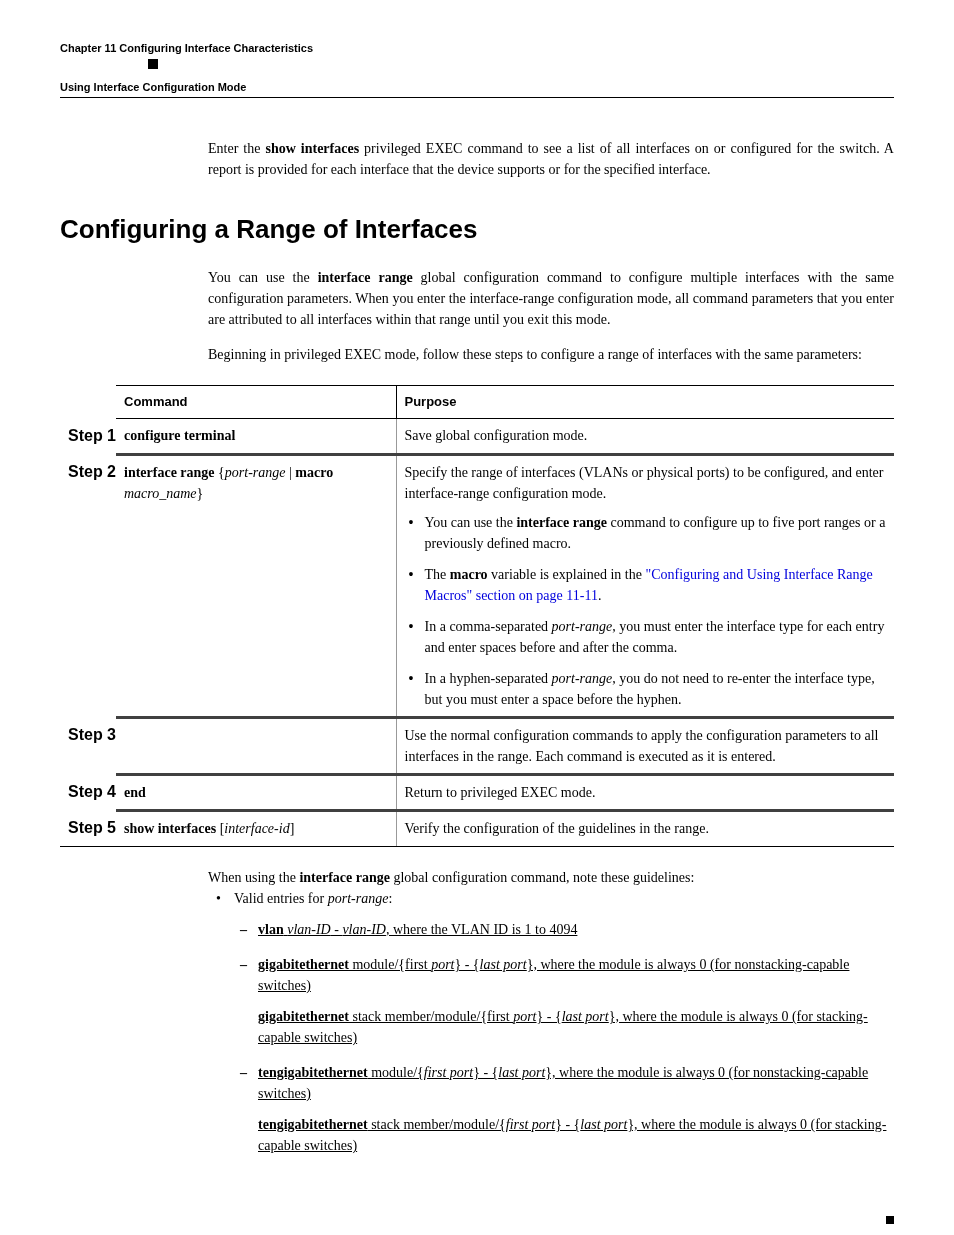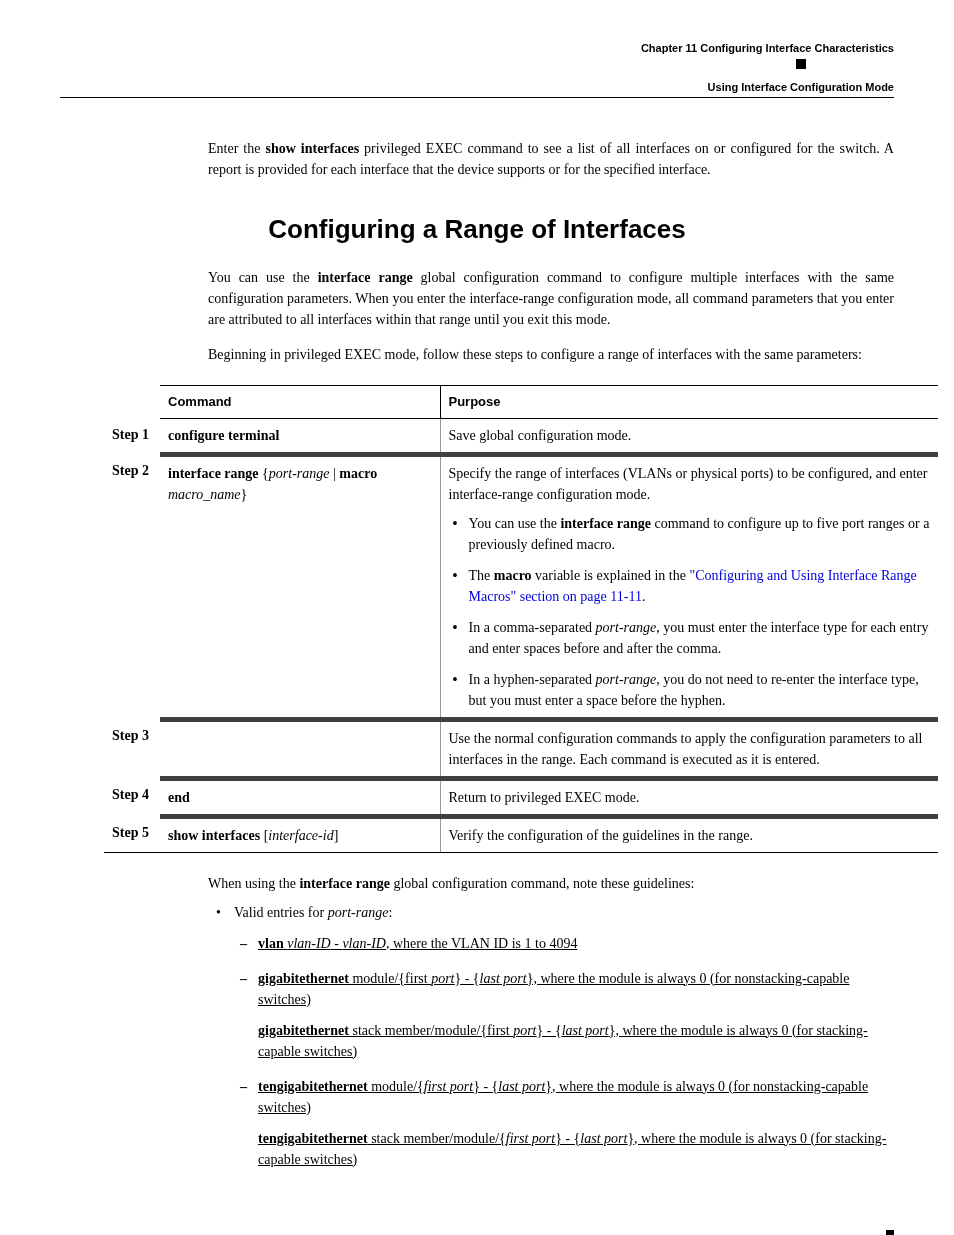--- a/index.html
+++ b/index.html
@@ -7,21 +7,21 @@
       font-family: Georgia, 'Times New Roman', serif;
       font-size: 14px;
       line-height: 1.5;
       color: #000;
       background: #fff;
       width: 954px;
       padding: 40px 60px 50px 60px;
     }
     .header-line {
       display: flex;
-      justify-content: flex-end;
+      justify-content: flex-start;
       align-items: center;
       font-size: 11px;
       font-weight: bold;
       font-family: Arial, sans-serif;
       margin-bottom: 2px;
     }
     .header-right { text-align: right; }
     .header-left {
       display: flex;
       align-items: center;
@@ -42,50 +42,48 @@
       margin-bottom: 14px;
       text-align: justify;
     }
     .body-text .bold { font-weight: bold; }
     h1 {
       font-family: Arial, sans-serif;
       font-weight: bold;
       font-size: 26px;
       margin-top: 30px;
       margin-bottom: 18px;
-      text-align: center;
     }
     table {
       width: 100%;
       border-collapse: collapse;
       margin-top: 20px;
       margin-bottom: 20px;
-      margin-left: 44px;
     }
     th {
       font-family: Arial, sans-serif;
       text-align: left;
       font-weight: bold;
       font-size: 13px;
       padding: 6px 8px;
       border-top: 1.5px solid #000;
       border-bottom: 1px solid #000;
     }
     th.command-col { border-right: 1px solid #000; }
     td {
       padding: 6px 8px;
       vertical-align: top;
-      border-bottom: 5px solid #404040;
+      border-bottom: 3px solid #404040;
       font-size: 14px;
     }
     tbody tr:last-child td { border-bottom: 1.5px solid #000; }
     td.step-col {
-      font-family: Liberation Serif, serif;
-      font-weight: bold;
-      font-size: 14px;
+      font-family: Liberation Sans, sans-serif;
+      font-weight: bold;
+      font-size: 16px;
       width: 56px;
       border-bottom: none;
       padding-right: 0;
     }
     td.command-col {
       border-right: 1px solid #999;
       width: 280px;
     }
     td.command-col .b { font-weight: bold; }
     td.command-col .i { font-style: italic; }
@@ -104,21 +102,21 @@
       content: "•";
       position: absolute;
       left: 4px;
       font-weight: bold;
     }
     .link { color: #0000dd; }
     .guidelines {
       margin-left: 148px;
       margin-top: 10px;
     }
-    .guide-list { list-style: none; padding: 0; margin-top: 8px; }
+    .guide-list { list-style: none; padding: 0; margin-top: 0; }
     .guide-list > li {
       position: relative;
       padding-left: 26px;
       margin-bottom: 10px;
     }
     .guide-list > li::before {
       content: "•";
       position: absolute;
       left: 8px;
     }

